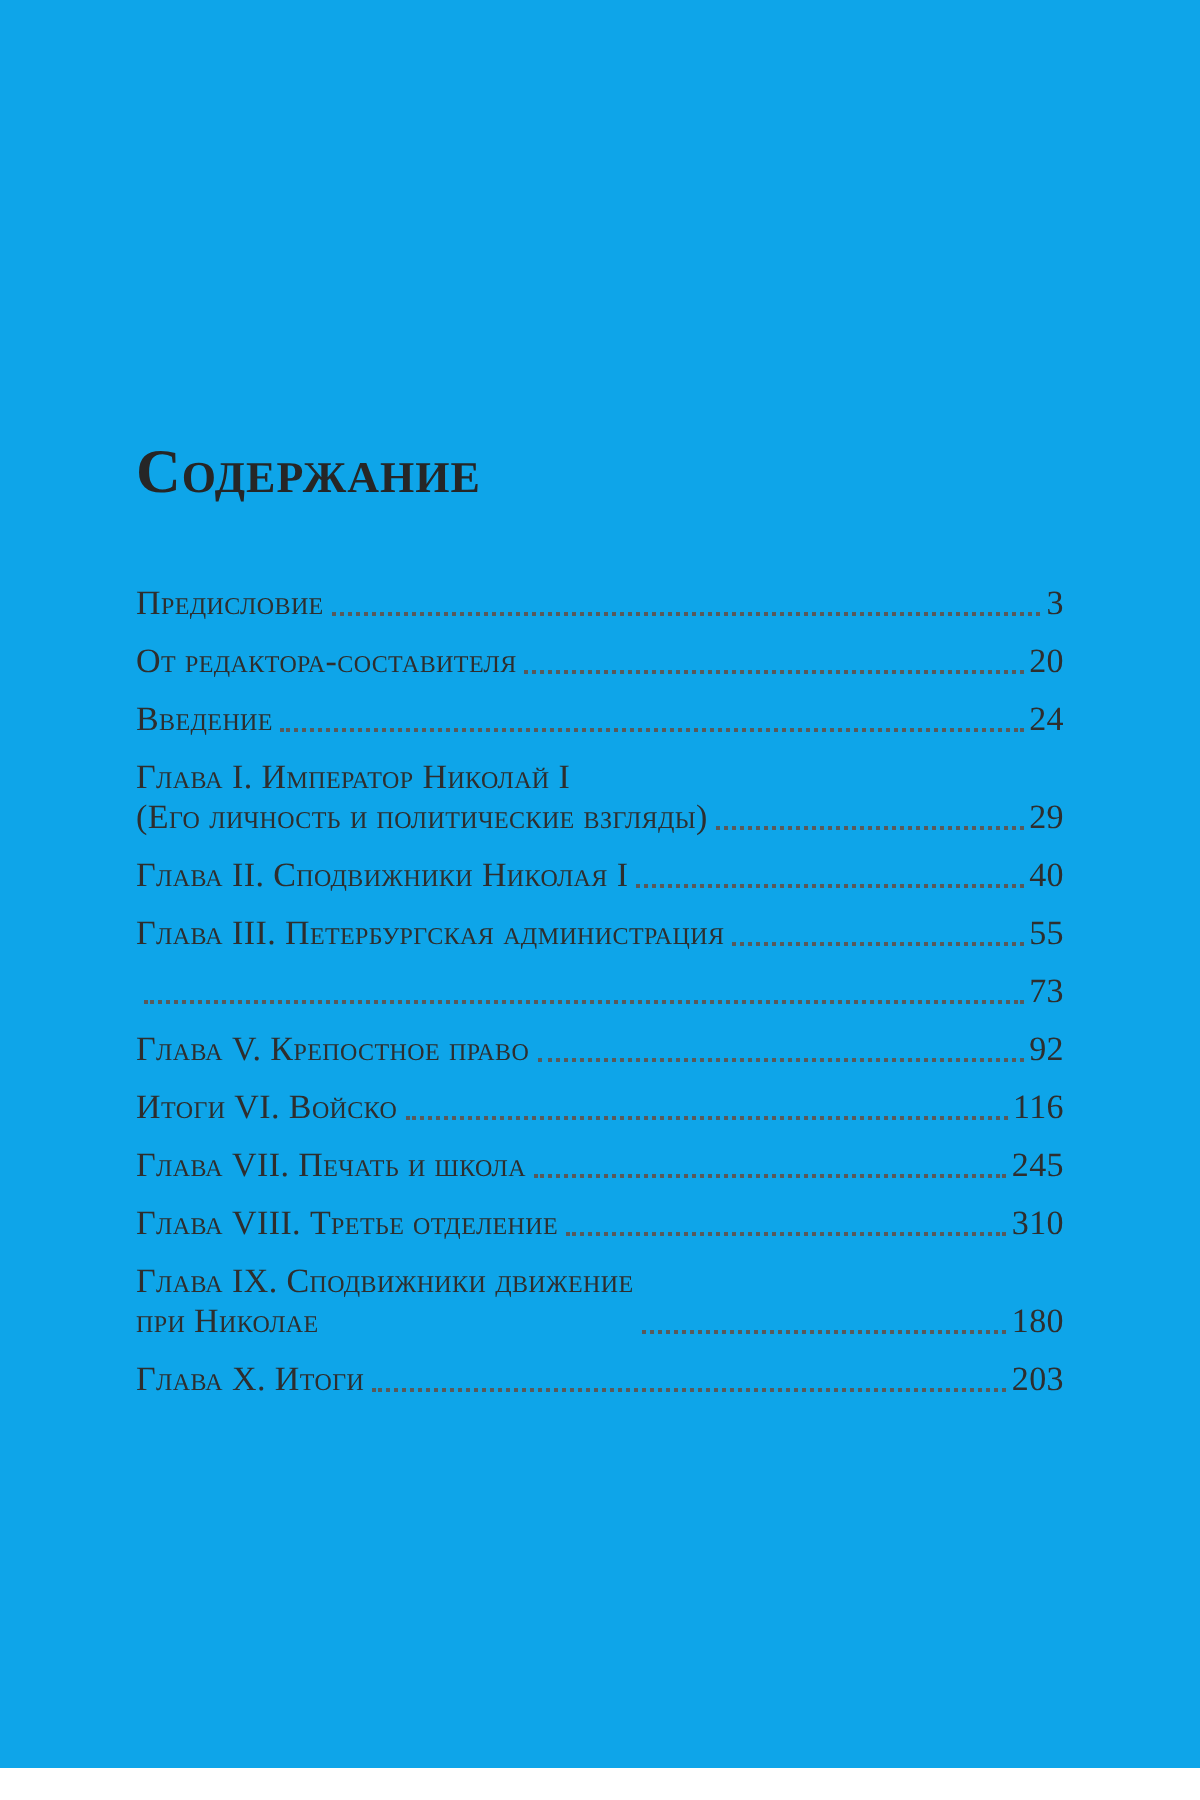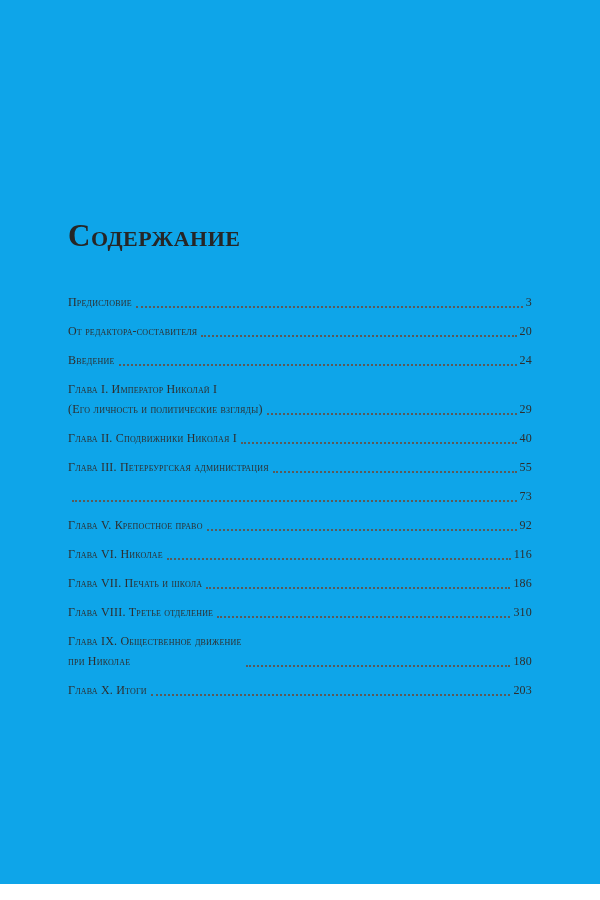--- a/index.html
+++ b/index.html
@@ -26,21 +26,21 @@
     letter-spacing: 0.5px;
     color: #262626;
   }
   .toc-list {
     display: block;
   }
   .toc-entry {
     display: flex;
     align-items: flex-end;
     margin-bottom: 9px;
-    font-size: 12px;
+    font-size: 17px;
     line-height: 20px;
     font-variant: small-caps;
     letter-spacing: 0.2px;
     color: #2e2e2e;
   }
   .toc-label {
     white-space: pre-line;
     flex: 0 1 auto;
   }
   .toc-leader {
@@ -103,39 +103,39 @@
     <span class="toc-page">73</span>
   </div>
 
   <div class="toc-entry">
     <span class="toc-label">Глава V. Крепостное право</span>
     <span class="toc-leader"></span>
     <span class="toc-page">92</span>
   </div>
 
   <div class="toc-entry">
-    <span class="toc-label">Глава VI. Николае</span>
+    <span class="toc-label">Итоги VI. Войско</span>
     <span class="toc-leader"></span>
     <span class="toc-page">116</span>
   </div>
 
   <div class="toc-entry">
     <span class="toc-label">Глава VII. Печать и школа</span>
     <span class="toc-leader"></span>
-    <span class="toc-page">186</span>
+    <span class="toc-page">245</span>
   </div>
 
   <div class="toc-entry">
     <span class="toc-label">Глава VIII. Третье отделение</span>
     <span class="toc-leader"></span>
     <span class="toc-page">310</span>
   </div>
 
   <div class="toc-entry">
-    <span class="toc-label">Глава IX. Общественное движение
+    <span class="toc-label">Глава IX. Сподвижники движение
 при Николае</span>
     <span class="toc-leader"></span>
     <span class="toc-page">180</span>
   </div>
 
   <div class="toc-entry">
     <span class="toc-label">Глава X. Итоги</span>
     <span class="toc-leader"></span>
     <span class="toc-page">203</span>
   </div>

